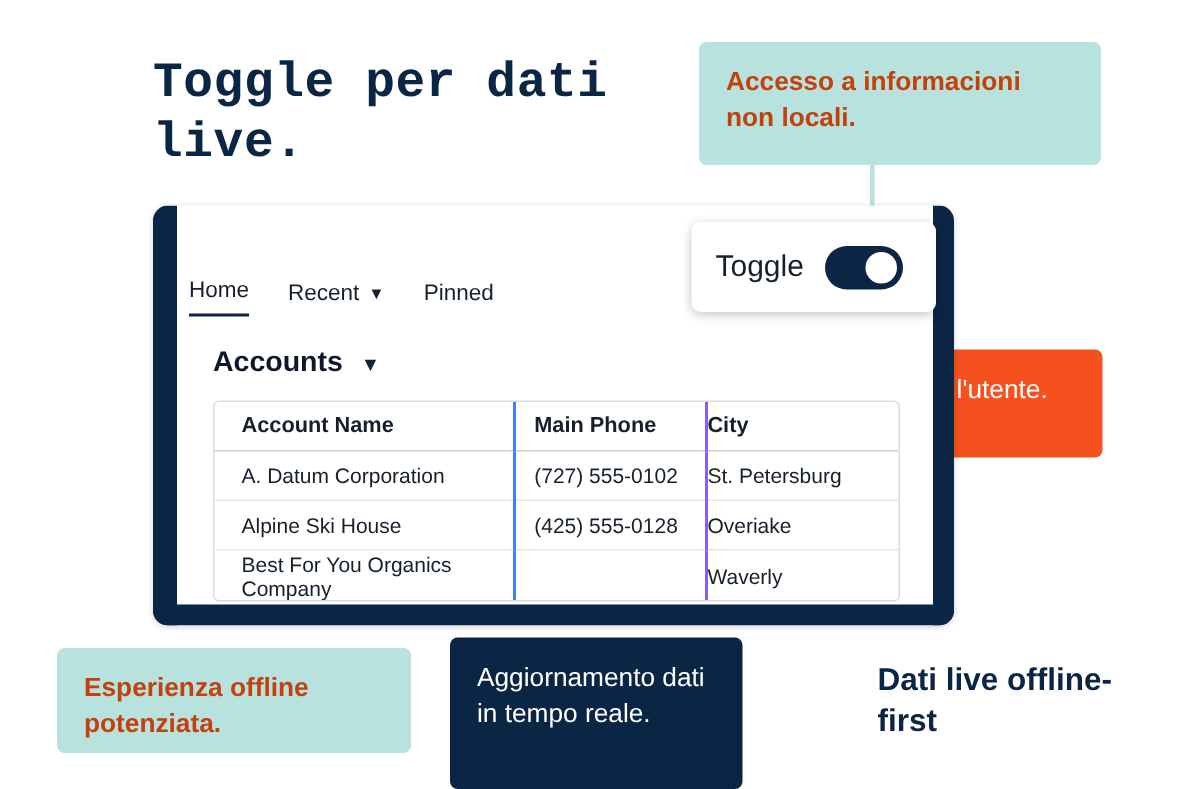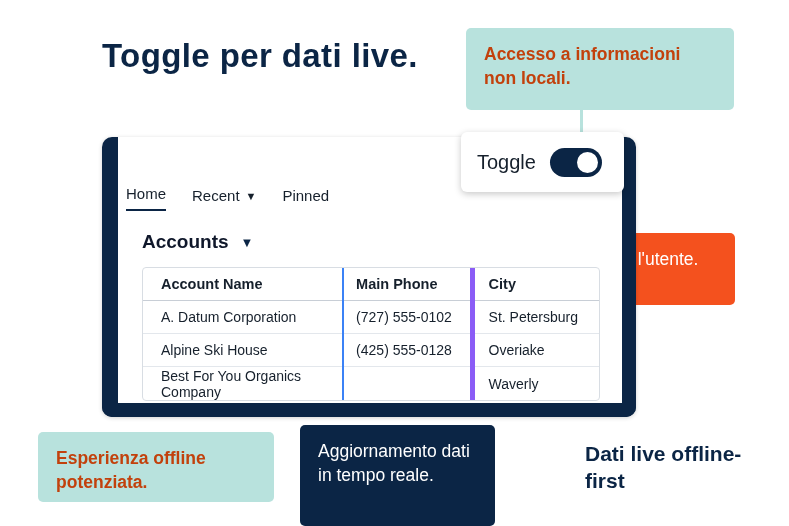--- a/index.html
+++ b/index.html
@@ -25,20 +25,21 @@
   .headline {
     position: absolute;
     left: 102px;
     top: 36px;
     width: 340px;
     font-size: 33px;
     line-height: 40px;
     font-weight: bold;
     color: #0b2545;
     letter-spacing: 0.4px;
+    font-family: Liberation Mono, monospace;
   }
 
   
   .bottom-right-caption {
     position: absolute;
     left: 585px;
     top: 440px;
     width: 190px;
     font-size: 21px;
     line-height: 27px;
@@ -240,36 +241,36 @@
     align-items: center;
     border-bottom: 1px solid #e3e7ec;
     box-sizing: border-box;
   }
   .trow:last-child { border-bottom: none; }
   .thead {
     border-bottom: 1px solid #c8ced6;
   }
   .c0 { width: 200px; padding-left: 18px; box-sizing: border-box; }
   .c1 { width: 128px; padding-left: 12px; box-sizing: border-box; border-left: 2px solid #3b82f6; height: 33px; display: flex; align-items: center; }
-  .c2 { width: 130px; padding-left: 14px; box-sizing: border-box; border-left: 5px solid #8b5cf6; height: 33px; display: flex; align-items: center; }
+  .c2 { width: 130px; padding-left: 0; box-sizing: border-box; border-left: 2px solid #8b5cf6; height: 33px; display: flex; align-items: center; }
   .thead .c0, .thead .c1, .thead .c2 {
     font-size: 14.5px;
     font-weight: bold;
     color: #16202c;
   }
   .tbody-cell {
     font-size: 14px;
     color: #16202c;
   }
 
   
   .toggle-card {
     position: absolute;
     left: 461px;
-    top: 132px;
+    top: 148px;
     width: 163px;
     height: 60px;
     background: #ffffff;
     border-radius: 6px;
     box-shadow: 0 2px 7px rgba(0,0,0,0.22);
     display: flex;
     align-items: center;
     padding-left: 16px;
     box-sizing: border-box;
   }

